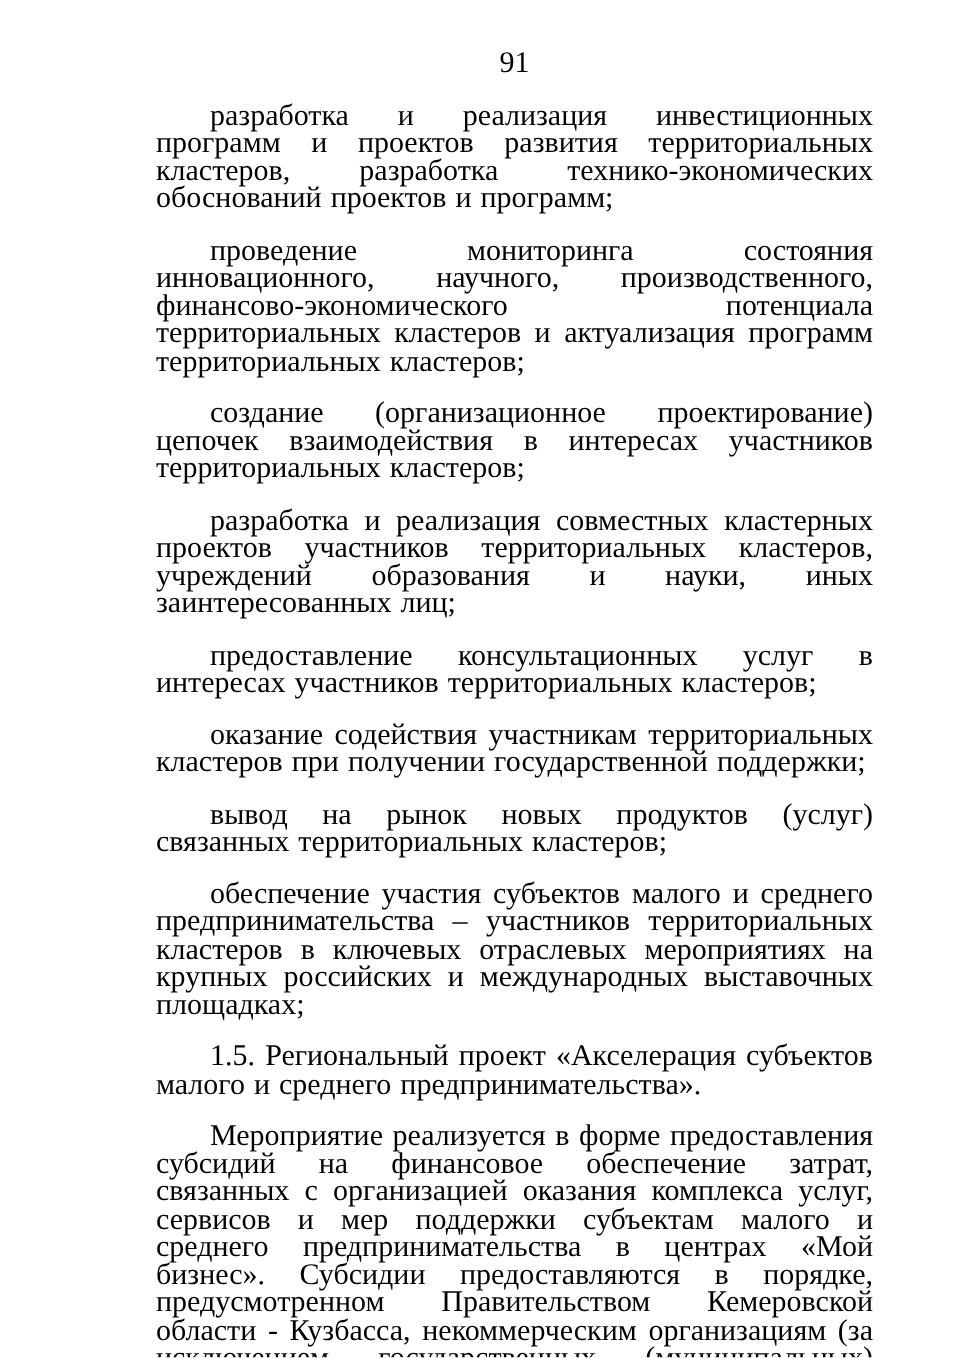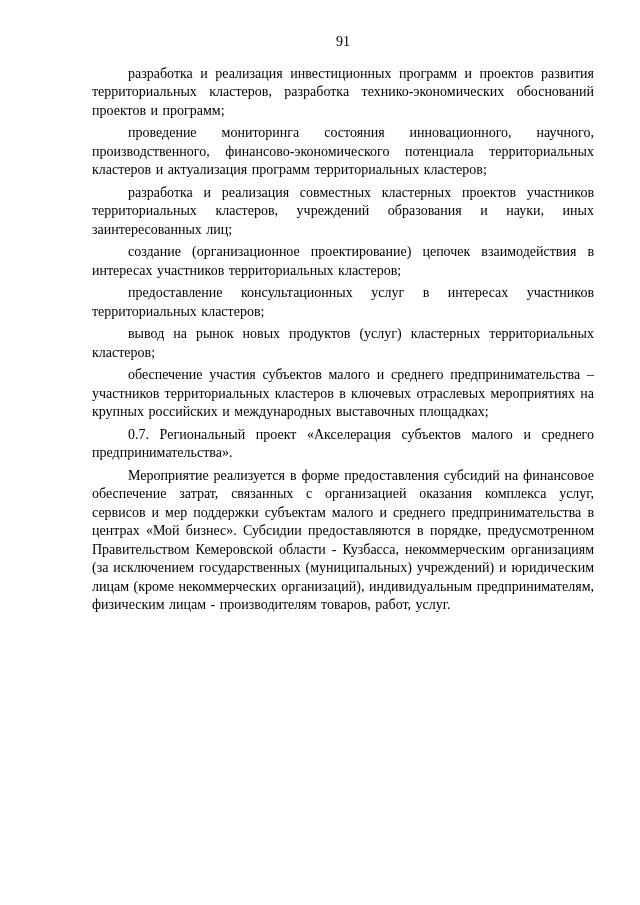--- a/index.html
+++ b/index.html
@@ -8,45 +8,46 @@
     background: #ffffff;
   }
   .page {
     position: relative;
     width: 640px;
     height: 905px;
     box-sizing: border-box;
     background: #ffffff;
     color: #000000;
     font-family: "Liberation Serif", serif;
-    font-size: 14px;
+    font-size: 20px;
     line-height: 18.5px;
     padding: 33px 42px 0 88px;
     overflow: hidden;
   }
   .page-number {
     text-align: center;
     margin-bottom: 13px;
   }
   .body-text p {
-    margin: 4px;
+    margin: 16px;
     text-align: justify;
     text-indent: 36px;
     word-spacing: 1px;
   }
 </style>
 </head>
 <body>
 
 <div class="page">
   <div class="page-number">91</div>
   <div class="body-text">
     <p>разработка и реализация инвестиционных программ и проектов развития территориальных кластеров, разработка технико-экономических обоснований проектов и программ;</p>
     <p>проведение мониторинга состояния инновационного, научного, производственного, финансово-экономического потенциала территориальных кластеров и актуализация программ территориальных кластеров;</p>
+    <p>создание (организационное проектирование) цепочек взаимодействия в интересах участников территориальных кластеров;</p>
     <p>разработка и реализация совместных кластерных проектов участников территориальных кластеров, учреждений образования и науки, иных заинтересованных лиц;</p>
-    <p>создание (организационное проектирование) цепочек взаимодействия в интересах участников территориальных кластеров;</p>
     <p>предоставление консультационных услуг в интересах участников территориальных кластеров;</p>
-    <p>вывод на рынок новых продуктов (услуг) кластерных территориальных кластеров;</p>
+    <p>оказание содействия участникам территориальных кластеров при получении государственной поддержки;</p>
+    <p>вывод на рынок новых продуктов (услуг) связанных территориальных кластеров;</p>
     <p>обеспечение участия субъектов малого и среднего предпринимательства – участников территориальных кластеров в ключевых отраслевых мероприятиях на крупных российских и международных выставочных площадках;</p>
-    <p>0.7. Региональный проект «Акселерация субъектов малого и среднего предпринимательства».</p>
+    <p>1.5. Региональный проект «Акселерация субъектов малого и среднего предпринимательства».</p>
     <p>Мероприятие реализуется в форме предоставления субсидий на финансовое обеспечение затрат, связанных с организацией оказания комплекса услуг, сервисов и мер поддержки субъектам малого и среднего предпринимательства в центрах «Мой бизнес». Субсидии предоставляются в порядке, предусмотренном Правительством Кемеровской области - Кузбасса, некоммерческим организациям (за исключением государственных (муниципальных) учреждений) и юридическим лицам (кроме некоммерческих организаций), индивидуальным предпринимателям, физическим лицам - производителям товаров, работ, услуг.</p>
   </div>
 </div>
 
 </body></html>

